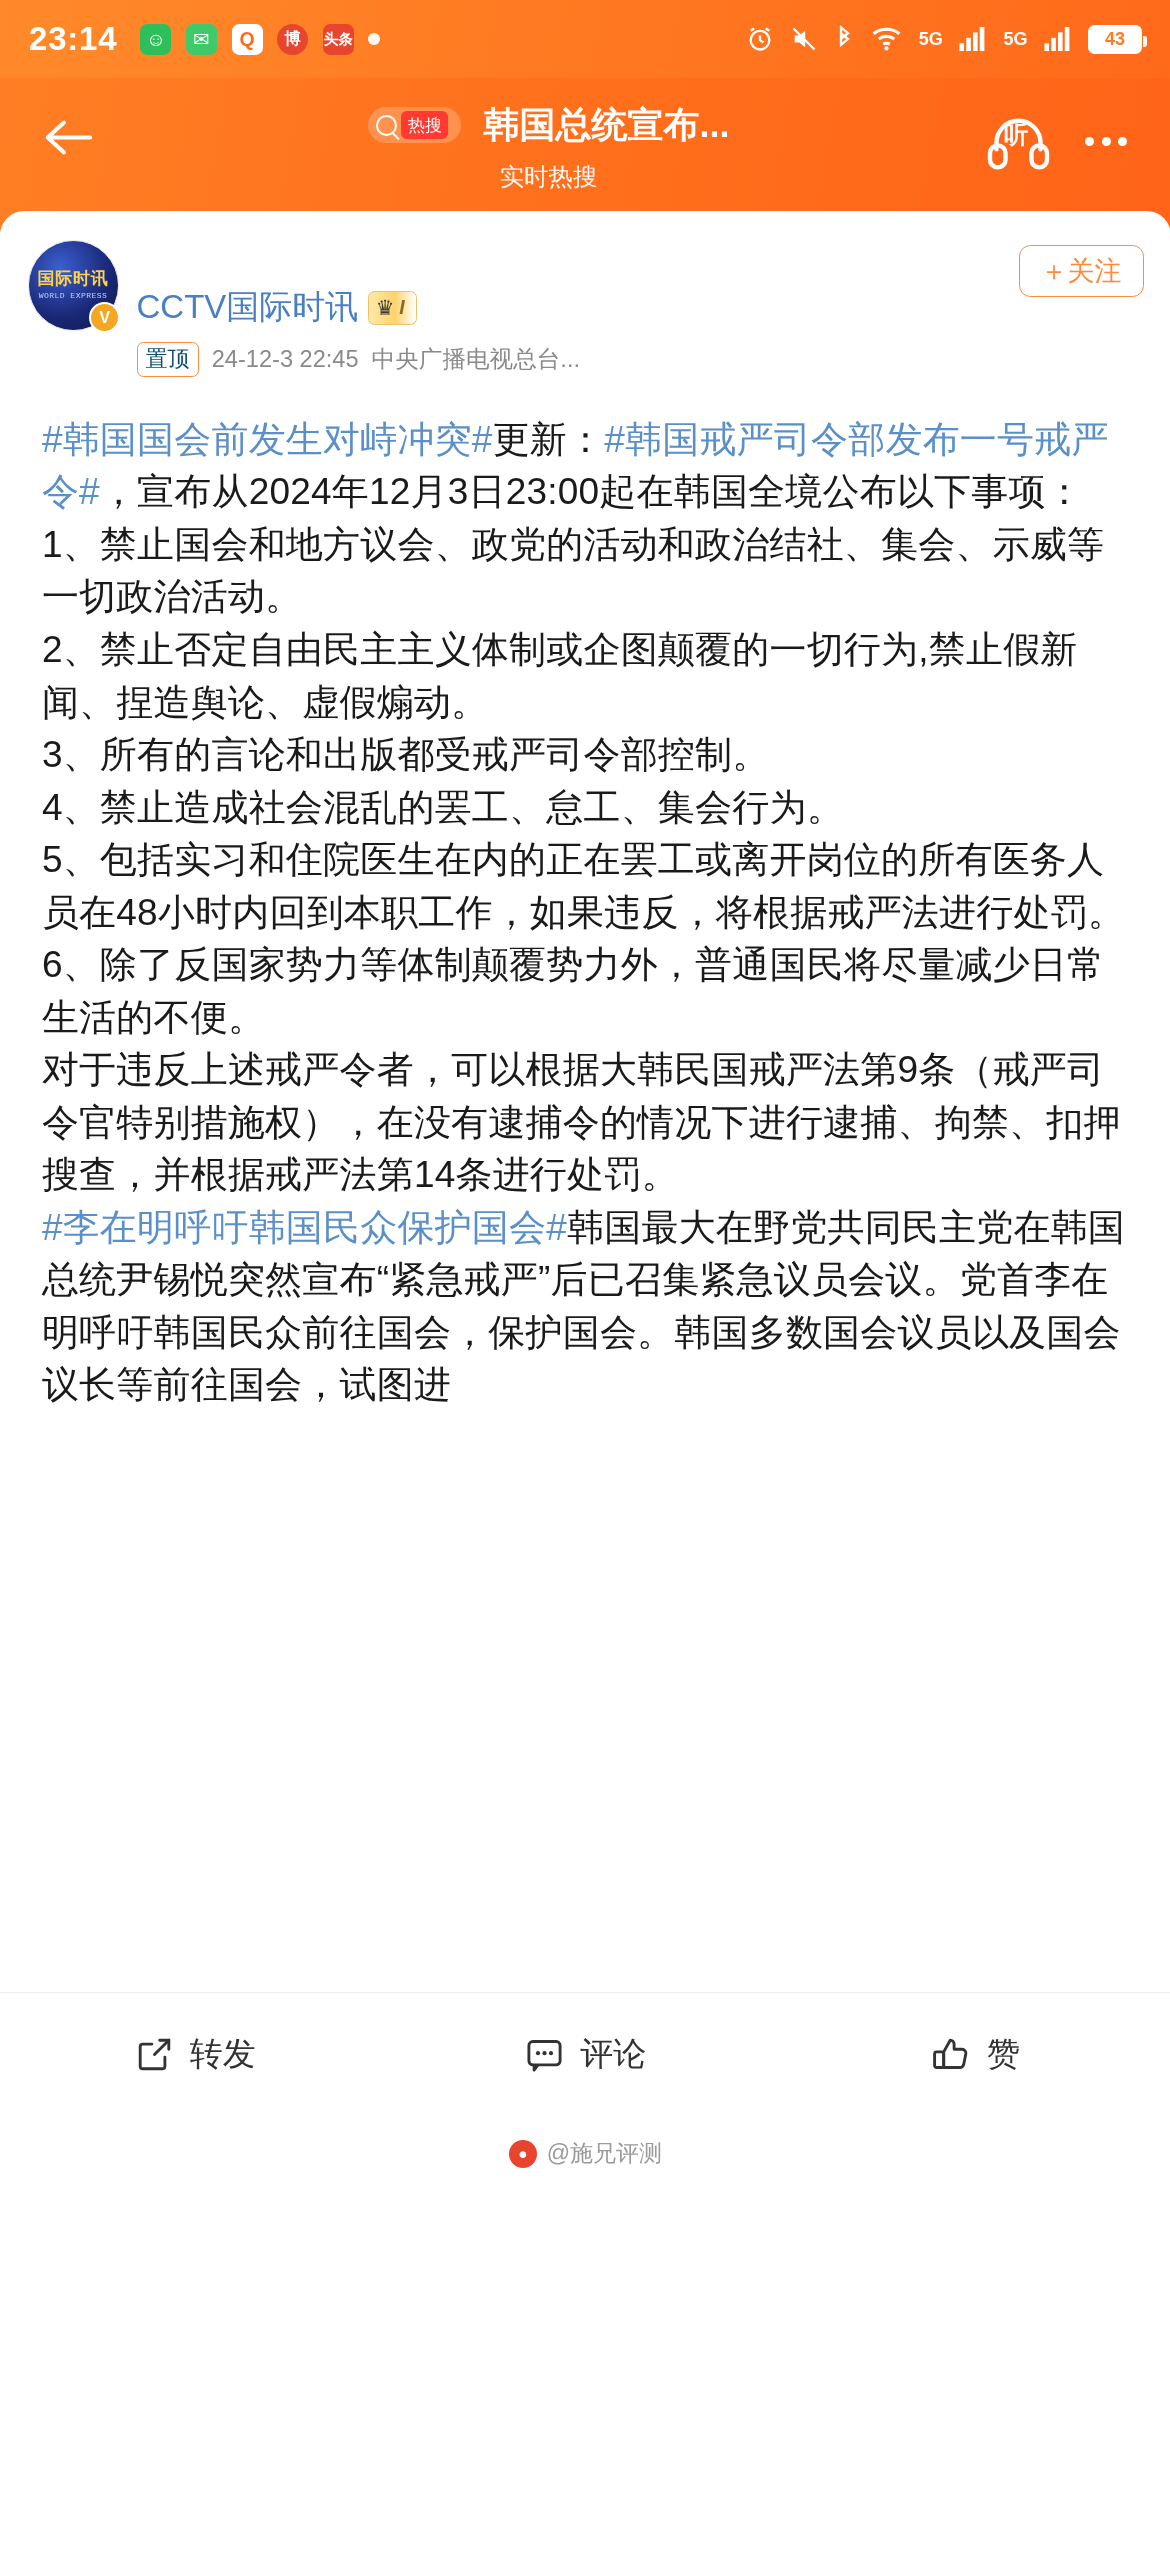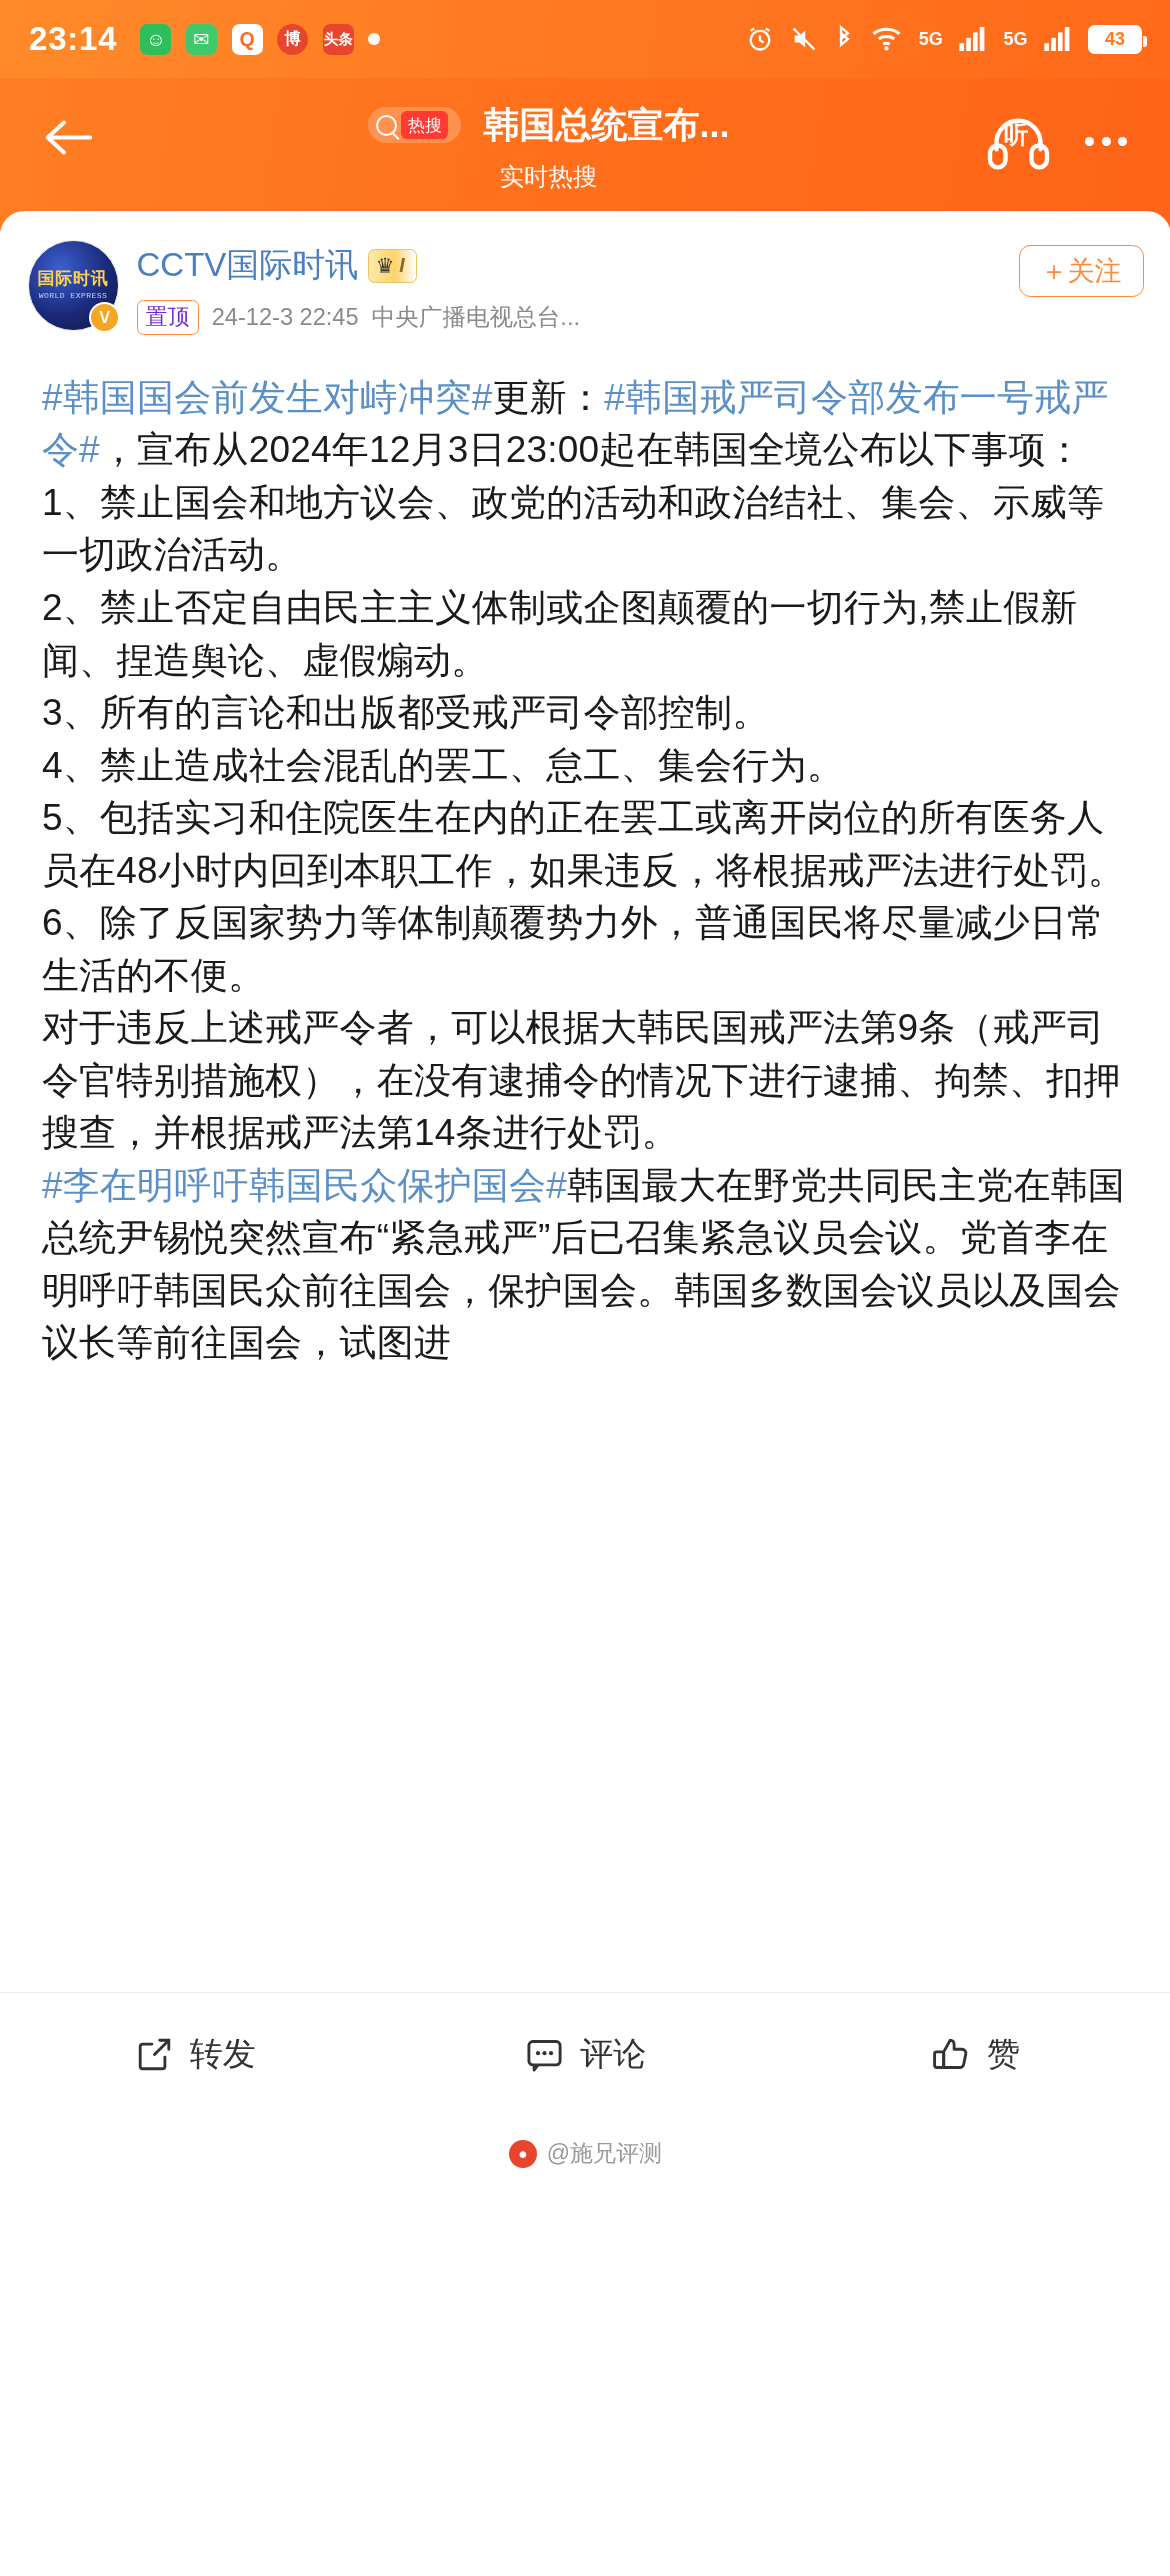--- a/index.html
+++ b/index.html
@@ -204,42 +204,42 @@
     border: 2.4px solid #ffffff;
     display: flex; align-items: center; justify-content: center;
     color: #ffffff; font-size: 16.3px; font-weight: bold;
   }
   .head-mid {
     flex: 1;
     padding-left: 18px;
     padding-top: 3.3px;
     min-width: 0;
   }
-  .name-row { display: flex; align-items: center; gap: 9.8px; }
+  .name-row { display: flex; align-items: center; gap: 9.8px; margin-top: 42px; }
   .uname {
     font-size: 33px; color: #4a7fc1; font-weight: normal;
     white-space: nowrap;
   }
   .crown-tag {
     display: flex; align-items: center; gap: 4.9px;
     background: linear-gradient(90deg,#ffe9a8 0%, #ffd36b 55%, #ffffff 100%);
     border: 1.6px solid #e8c36a;
     border-radius: 6.5px;
     padding: 2.4px 11.4px 2.4px 6.5px;
     height: 34px;
   }
   .crown-tag .crown { font-size: 21px; color: #3a3a3a; }
   .crown-tag .lvl { font-size: 19.5px; color: #8a6a20; font-weight: bold; font-style: italic; }
   .meta-row {
     display: flex; align-items: center; gap: 13px;
     margin-top: 11.4px;
   }
   .pin-tag {
     border: 1.6px solid #ff8a3d;
-    color: #6d28d9;
+    color: #0c4a6e;
     font-size: 22px;
     border-radius: 6.5px;
     padding: 1.6px 8.1px;
     white-space: nowrap;
   }
   .meta-text {
     font-size: 23.6px; color: #8a8a8a; white-space: nowrap;
   }
   .follow-btn {
     flex: 0 0 auto;

